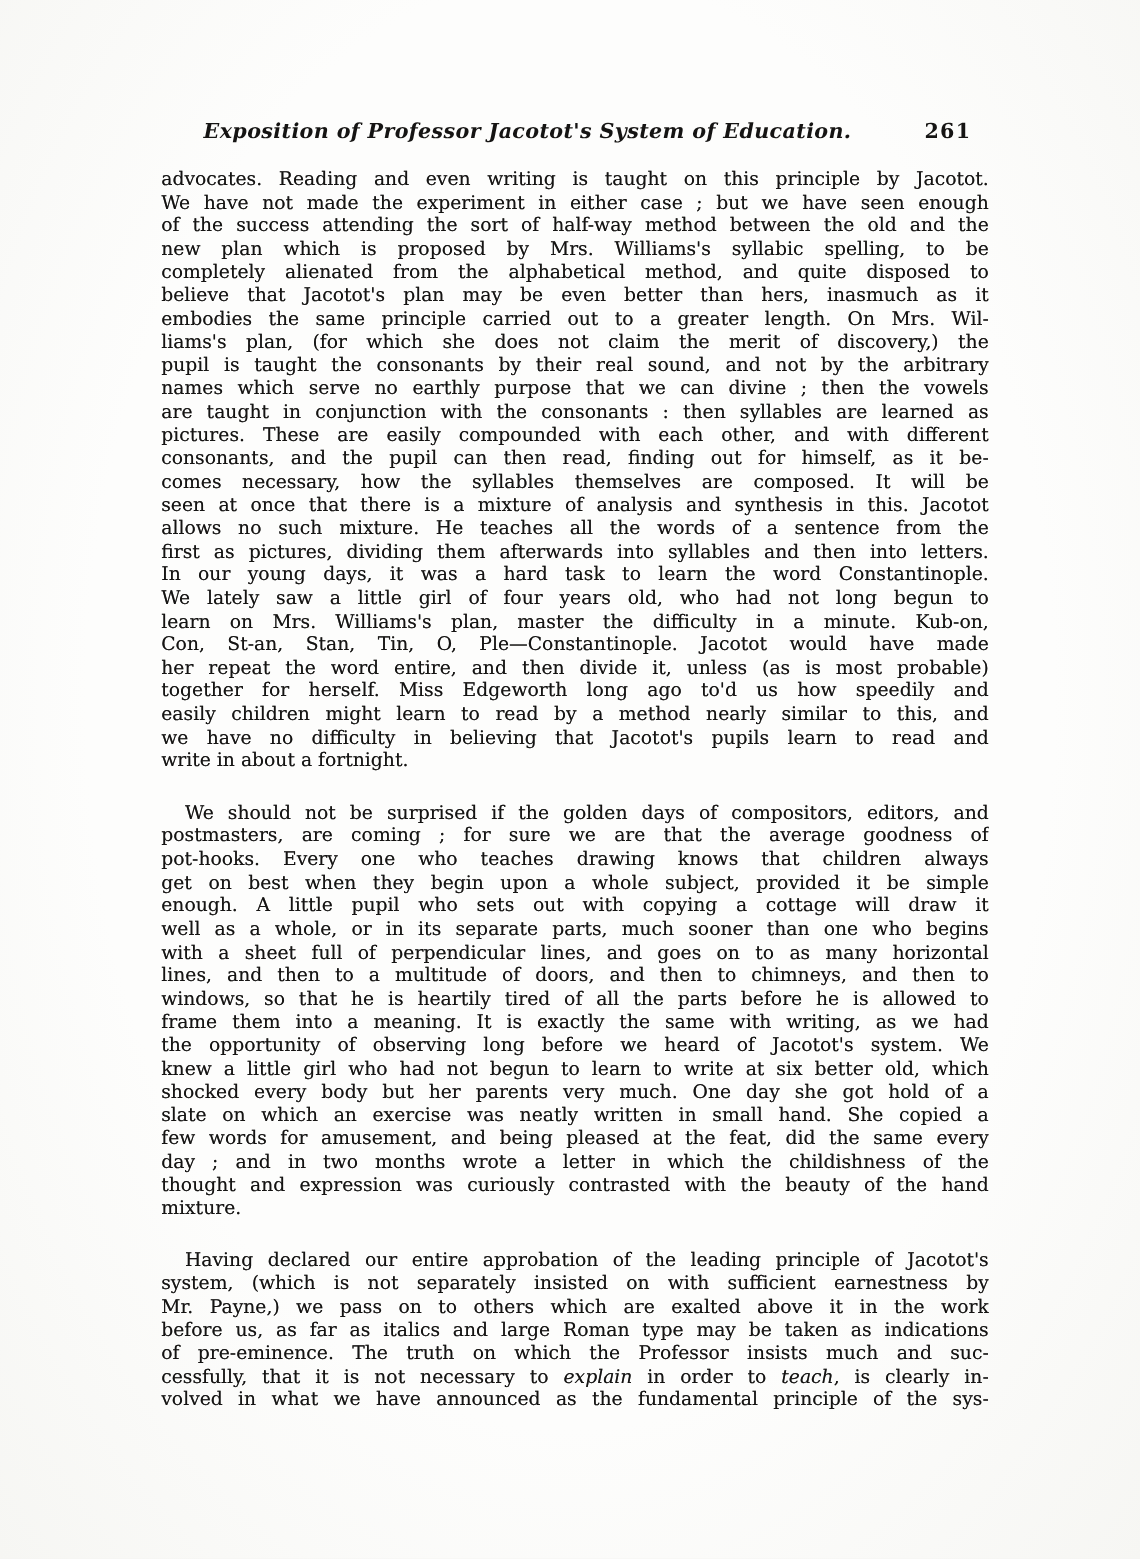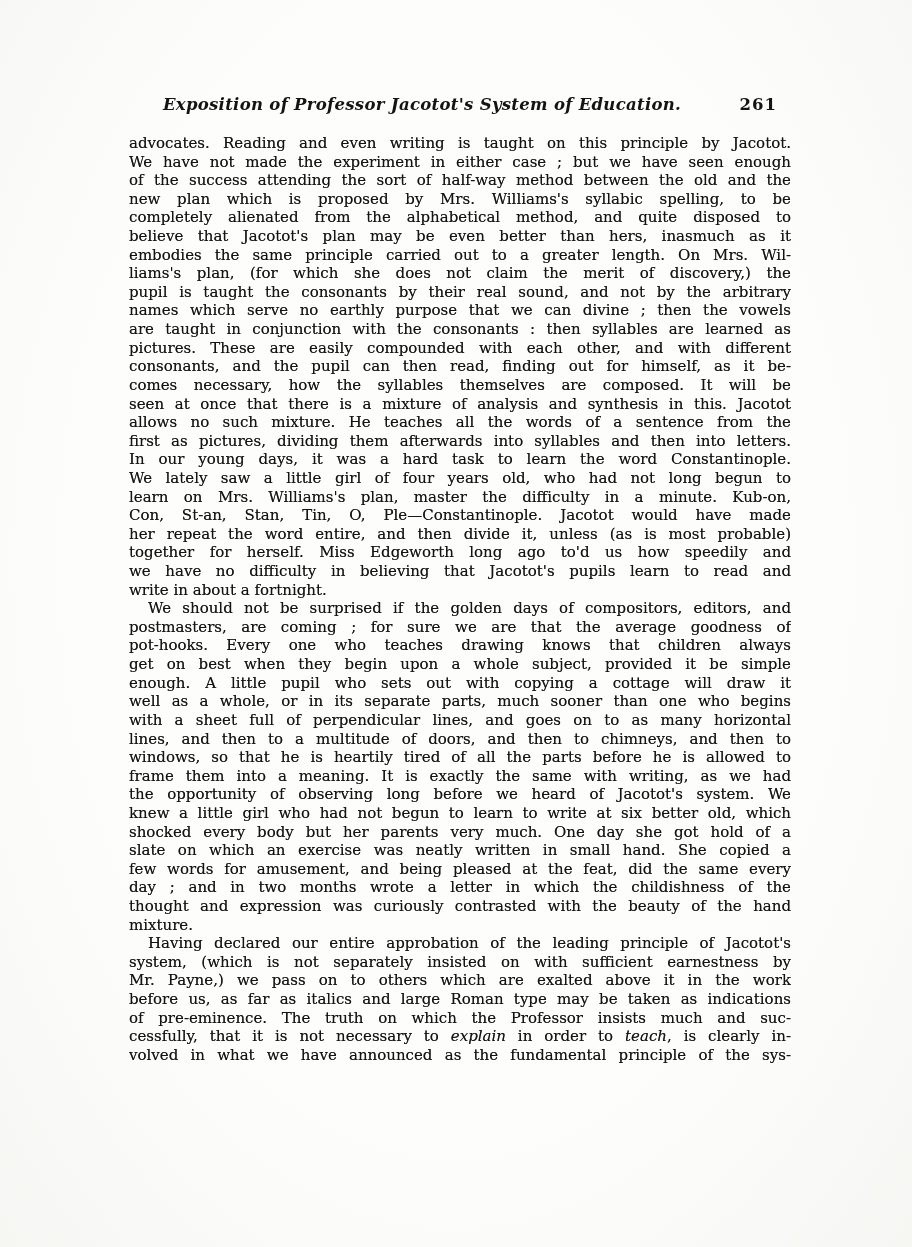--- a/index.html
+++ b/index.html
@@ -56,21 +56,21 @@
   .paragraph { margin: 0; }
   .line {
     text-align: justify;
     text-align-last: justify;
     text-justify: inter-word;
     white-space: normal;
     overflow: hidden;
     height: 18.62px;
   }
   .line.unjustified { text-align-last: left; }
-  .line.indent { text-indent: 19px; }
+  .line.indent { text-indent: 19px; margin-top: 23px; }
   .em { font-style: italic; }
 </style>
 </head>
 <body>
 
 <div class="page">
   <div class="running-header">
     <div class="header-title">Exposition of Professor Jacotot's System of Education.</div>
     <div class="page-number">261</div>
   </div>
@@ -92,20 +92,21 @@
         <div class="line">comes necessary, how the syllables themselves are composed.   It will be</div>
         <div class="line">seen at once that there is a mixture of analysis and synthesis in this.   Jacotot</div>
         <div class="line">allows no such mixture.   He teaches all the words of a sentence from the</div>
         <div class="line">first as pictures, dividing them afterwards into syllables and then into letters.</div>
         <div class="line">In our young days, it was a hard task to learn the word Constantinople.</div>
         <div class="line">We lately saw a little girl of four years old, who had not long begun to</div>
         <div class="line">learn on Mrs. Williams's plan, master the difficulty in a minute.   Kub-on,</div>
         <div class="line">Con, St-an, Stan, Tin, O, Ple—Constantinople.   Jacotot would have made</div>
         <div class="line">her repeat the word entire, and then divide it, unless (as is most probable)</div>
         <div class="line">together for herself.   Miss Edgeworth long ago to'd us how speedily and</div>
+        <div class="line">easily children might learn to read by a method nearly similar to this, and</div>
         <div class="line">we have no difficulty in believing that Jacotot's pupils learn to read and</div>
         <div class="line unjustified">write in about a fortnight.</div>
       </div>
       <div class="paragraph">
         <div class="line indent">We should not be surprised if the golden days of compositors, editors, and</div>
         <div class="line">postmasters, are coming ;  for sure we are that the average goodness of</div>
         <div class="line">pot-hooks.   Every one who teaches drawing knows that children always</div>
         <div class="line">get on best when they begin upon a whole subject, provided it be simple</div>
         <div class="line">enough.   A little pupil who sets out with copying a cottage will draw it</div>
         <div class="line">well as a whole, or in its separate parts, much sooner than one who begins</div>

